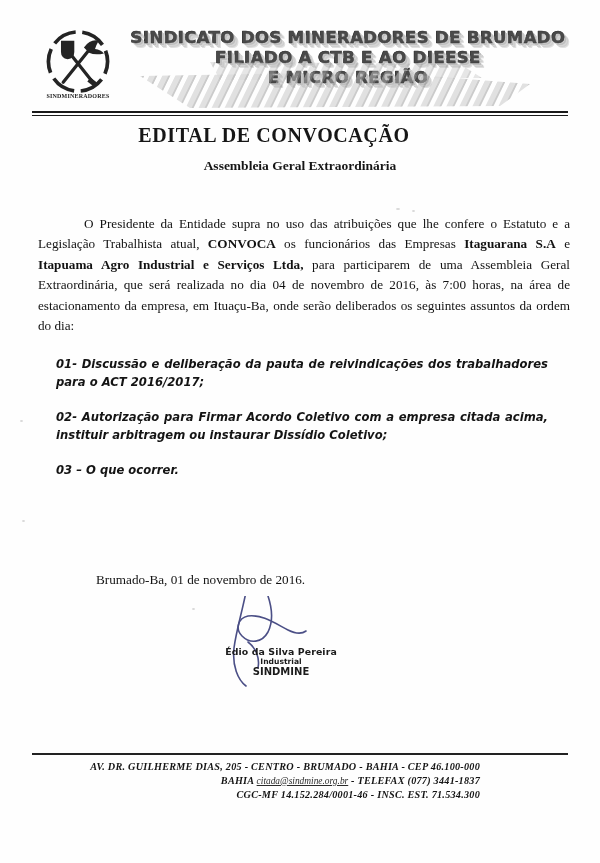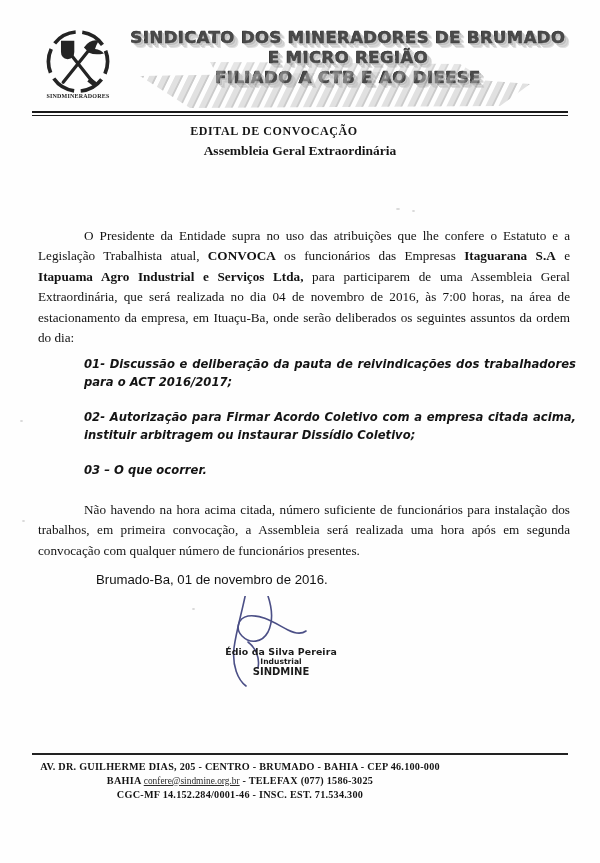--- a/index.html
+++ b/index.html
@@ -104,83 +104,83 @@
   }
 
   
   .doc-title {
     position: absolute;
     left: 0;
     top: 124px;
     width: 548px;
     text-align: center;
     font-family: "Liberation Serif", serif;
-    font-size: 12px;
+    font-size: 20px;
     font-weight: bold;
     letter-spacing: 0.6px;
     color: #161616;
   }
   .doc-subtitle {
     position: absolute;
     left: 0;
-    top: 143px;
+    top: 158px;
     width: 600px;
     text-align: center;
     font-family: "Liberation Serif", serif;
     font-size: 13.5px;
     font-weight: bold;
     color: #161616;
   }
 
   
   .body-para {
     position: absolute;
     font-family: "Liberation Serif", serif;
     font-size: 13.2px;
     line-height: 20.4px;
     text-align: justify;
     color: #121212;
   }
   #para-intro {
     left: 38px;
-    top: 226px;
+    top: 214px;
     width: 532px;
     text-indent: 46px;
   }
   #para-closing {
     left: 38px;
     top: 500px;
     width: 532px;
     text-indent: 46px;
   }
   .body-para b { font-weight: bold; }
 
   .agenda {
     position: absolute;
-    left: 84px;
+    left: 56px;
     top: 356px;
     width: 492px;
   }
   .agenda-item {
     font-family: "DejaVu Sans", sans-serif;
     font-weight: bold;
     font-style: italic;
     font-size: 11.6px;
     line-height: 17.6px;
     text-align: justify;
     color: #141414;
     margin-bottom: 18px;
   }
   .agenda-item:last-child { margin-bottom: 4px; }
 
   .date-line {
     position: absolute;
     left: 96px;
     top: 572px;
-    font-family: Liberation Sans, sans-serif;
+    font-family: Liberation Serif, serif;
     font-size: 13.2px;
     color: #121212;
   }
 
   
   .sig-block {
     position: absolute;
     left: 176px;
     top: 600px;
     width: 210px;
@@ -227,27 +227,28 @@
     top: 753px;
     width: 536px;
     height: 0;
     border-top: 2.6px solid #222;
   }
   .footer {
     position: absolute;
     left: 0;
     top: 760px;
     width: 480px;
-    text-align: center;
+    text-align: right;
     font-family: "Liberation Serif", serif;
     font-weight: bold;
     font-size: 10.2px;
     line-height: 13.6px;
     letter-spacing: 0.25px;
     color: #141414;
+    font-style: italic;
   }
   .footer-email {
     font-family: "Liberation Serif", serif;
     font-weight: normal;
     font-size: 9.4px;
     text-decoration: underline;
     letter-spacing: 0;
     color: #2a2a2a;
   }
 
@@ -280,22 +281,22 @@
 
         <path d="M58 29 q9 -12 20 -9 q-3 5 -5 11 q8 1 12 6 q-12 3 -20 -1 z" fill="#242424"></path>
 
         <rect x="64" y="72" width="11" height="7" transform="rotate(38 69 75)" fill="#242424"></rect>
       </svg>
       <div class="logo-caption">SINDMINERADORES</div>
     </div>
 
     <div class="header-title-wrap">
       <div class="wa-line l1">SINDICATO DOS MINERADORES DE BRUMADO</div>
+      <div class="wa-line l3">FILIADO A CTB E AO DIEESE</div>
       <div class="wa-line l2">E MICRO REGIÃO</div>
-      <div class="wa-line l3">FILIADO A CTB E AO DIEESE</div>
     </div>
 
     <svg class="wa-stripes" viewBox="0 0 420 50" preserveAspectRatio="none">
       <defs>
         <pattern id="sl" width="13" height="50" patternUnits="userSpaceOnUse" patternTransform="skewX(-26)">
           <rect x="0" y="0" width="6" height="50" fill="#bfbfbf"></rect>
           <rect x="6" y="0" width="2" height="50" fill="#8f8f8f"></rect>
         </pattern>
       </defs>
       <path d="M10 14 L250 10 L400 22 L370 44 L60 46 Z" fill="url(#sl)" opacity="0.85"></path>
@@ -311,41 +312,40 @@
   <div class="body-para" id="para-intro">
     <span>O Presidente da Entidade supra no uso das atribuições que lhe confere o Estatuto e a Legislação Trabalhista atual, </span><b>CONVOCA</b><span> os funcionários das Empresas </span><b>Itaguarana S.A</b><span> e  </span><b>Itapuama Agro Industrial e Serviços Ltda,</b><span> para participarem de uma Assembleia Geral Extraordinária, que será realizada no dia 04 de novembro de 2016, às 7:00 horas, na área de estacionamento da empresa, em Ituaçu-Ba, onde serão deliberados os seguintes assuntos da ordem do dia:</span>
   </div>
 
   <div class="agenda">
     <div class="agenda-item">01- Discussão e deliberação da pauta de reivindicações    dos trabalhadores para o ACT 2016/2017;</div>
     <div class="agenda-item">02- Autorização para Firmar Acordo Coletivo com a empresa citada acima, instituir arbitragem ou instaurar Dissídio Coletivo;</div>
     <div class="agenda-item">03 – O que ocorrer.</div>
   </div>
 
-  <div class="body-para" id="para-closing">Não havendo na hora acima citada, número suficiente de funcionários para instalação dos trabalhos, em primeira convocação, a Assembleia será realizada uma hora após em segunda convocação com qualquer número de funcionários presentes.</div>
 
   <div class="date-line">Brumado-Ba, 01 de novembro de 2016.</div>
 
   <div class="sig-block">
     <svg class="sig-scribble" viewBox="0 0 210 92">
       <g fill="none" stroke="#4b4f86" stroke-width="1.6" stroke-linecap="round" stroke-linejoin="round">
         <path d="M70 -4 C 66 16, 60 36, 58 52 C 56 70, 62 84, 70 90"></path>
         <path d="M92 0 C 96 12, 97 26, 92 36 C 86 47, 74 48, 66 40 C 59 33, 62 22, 72 20 C 86 18, 100 28, 112 34 C 120 38, 126 38, 130 35"></path>
         <path d="M72 46 C 80 52, 84 62, 82 72"></path>
       </g>
     </svg>
     <div class="sig-name">Édio da Silva Pereira</div>
     <div class="sig-role">Industrial</div>
     <div class="sig-org">SINDMINE</div>
   </div>
 
   <div class="rule-footer"></div>
   <div class="footer">
     <div>AV. DR. GUILHERME DIAS, 205 - CENTRO - BRUMADO - BAHIA - CEP 46.100-000</div>
-    <div><span>BAHIA </span><span class="footer-email">confere@sindmine.org.br</span><span> - TELEFAX (077) 1586-3025</span></div>
+    <div><span>BAHIA </span><span class="footer-email">citada@sindmine.org.br</span><span> - TELEFAX (077) 3441-1837</span></div>
     <div>CGC-MF 14.152.284/0001-46 - INSC. EST. 71.534.300</div>
   </div>
 
   <div class="speck" style="left:396px;top:208px;width:4px;height:2px;"></div>
   <div class="speck" style="left:412px;top:210px;width:3px;height:2px;"></div>
   <div class="speck" style="left:20px;top:420px;width:3px;height:2px;"></div>
   <div class="speck" style="left:22px;top:520px;width:3px;height:2px;"></div>
   <div class="speck" style="left:192px;top:608px;width:3px;height:2px;"></div>
 </div>
 

